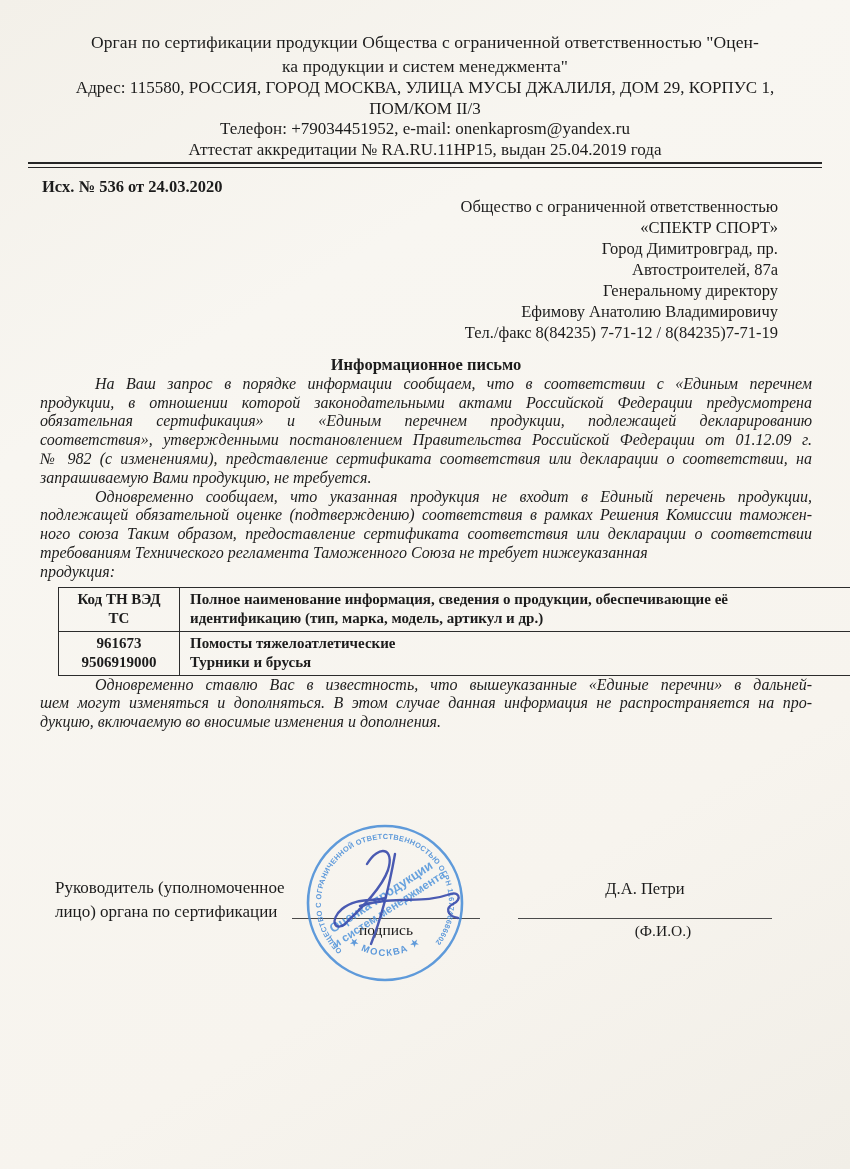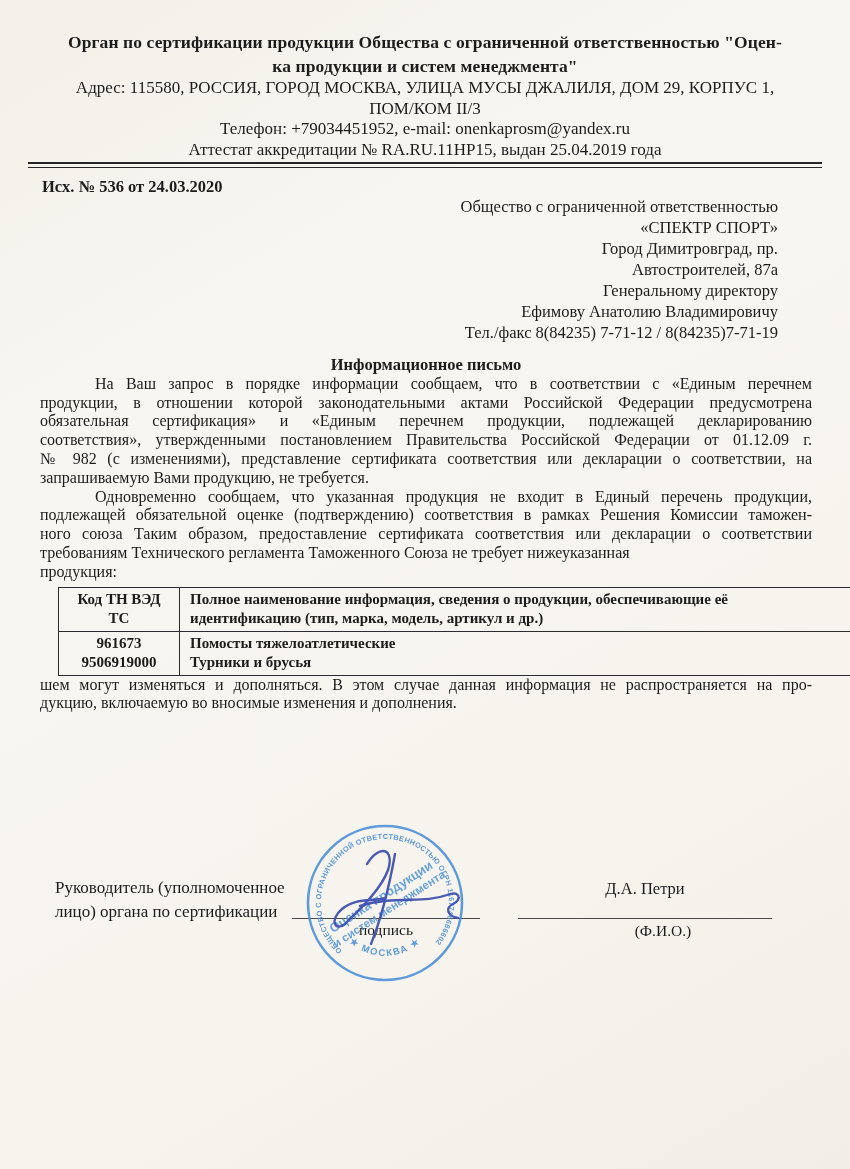--- a/index.html
+++ b/index.html
@@ -7,34 +7,34 @@
     width:850px; height:1169px; position:relative; overflow:hidden;
     background:linear-gradient(150deg,#f3f0e9 0%,#f8f6f1 28%,#f7f4ee 72%,#f1eee7 100%);
     font-family:"Liberation Serif", serif;
     color:#1c1c1c;
     -webkit-font-smoothing:antialiased;
   }
   .abs { position:absolute; }
 
   
   .letterhead { top:30px; left:40px; width:770px; text-align:center; }
-  .lh-title { font-weight:bold; font-size:17.5px; line-height:24px; letter-spacing:.1px; }
+  .lh-title { font-weight:normal; font-size:17.5px; line-height:24px; letter-spacing:.1px; }
   .lh-line  { font-size:17px; line-height:20.5px; }
 
   .double-rule { top:162px; left:28px; width:794px; height:3px;
     border-top:2.2px solid #262626; border-bottom:1.4px solid #262626; }
 
   .outgoing-ref { top:177px; left:42px; font-size:16.5px;font-weight:bold; }
 
   .recipient { top:196px; right:72px; text-align:right; font-size:16.5px; line-height:21px; }
 
   
   .content { top:356px; left:40px; width:772px; font-size:16px; line-height:18.8px; }
   .letter-title { text-align:center; font-weight:bold; font-size:16.5px; }
-  .bl { min-height:18.8px; }
+  .bl { min-height:18.8px;font-style:italic; }
   .j  { text-align:justify; text-align-last:justify; }
   .ind { text-indent:55px; }
 
   table.products { border-collapse:collapse; margin:5px 0 0 18px; width:843px;
     font-size:15px; line-height:19px;font-weight:bold; }
   table.products td { border:1.6px solid #2c2c2c; padding:2px 10px 3px 10px; vertical-align:top; }
   table.products td.c1 { width:112px; text-align:center; padding:2px 4px 3px 4px; }
 
   .gap-top { margin-top:28px; }
 
@@ -117,20 +117,21 @@
       <td class="c2">
         <div>Помосты тяжелоатлетические</div>
         <div>Турники и брусья</div>
       </td>
     </tr>
   </tbody>
     </table>
 
 
   <div>
+    <div class="bl j ind">Одновременно ставлю Вас в известность, что вышеуказанные «Единые перечни» в дальней-</div>
     <div class="bl j">шем могут изменяться и дополняться. В этом случае данная информация не распространяется на про-</div>
     <div class="bl">дукцию, включаемую во вносимые изменения и дополнения.</div>
   </div>
 </div>
 
 <div class="abs sig-role">Руководитель (уполномоченное лицо) органа по сертификации</div>
 
 <div class="abs sig-line"></div>
 <div class="abs sig-cap">подпись</div>
 

